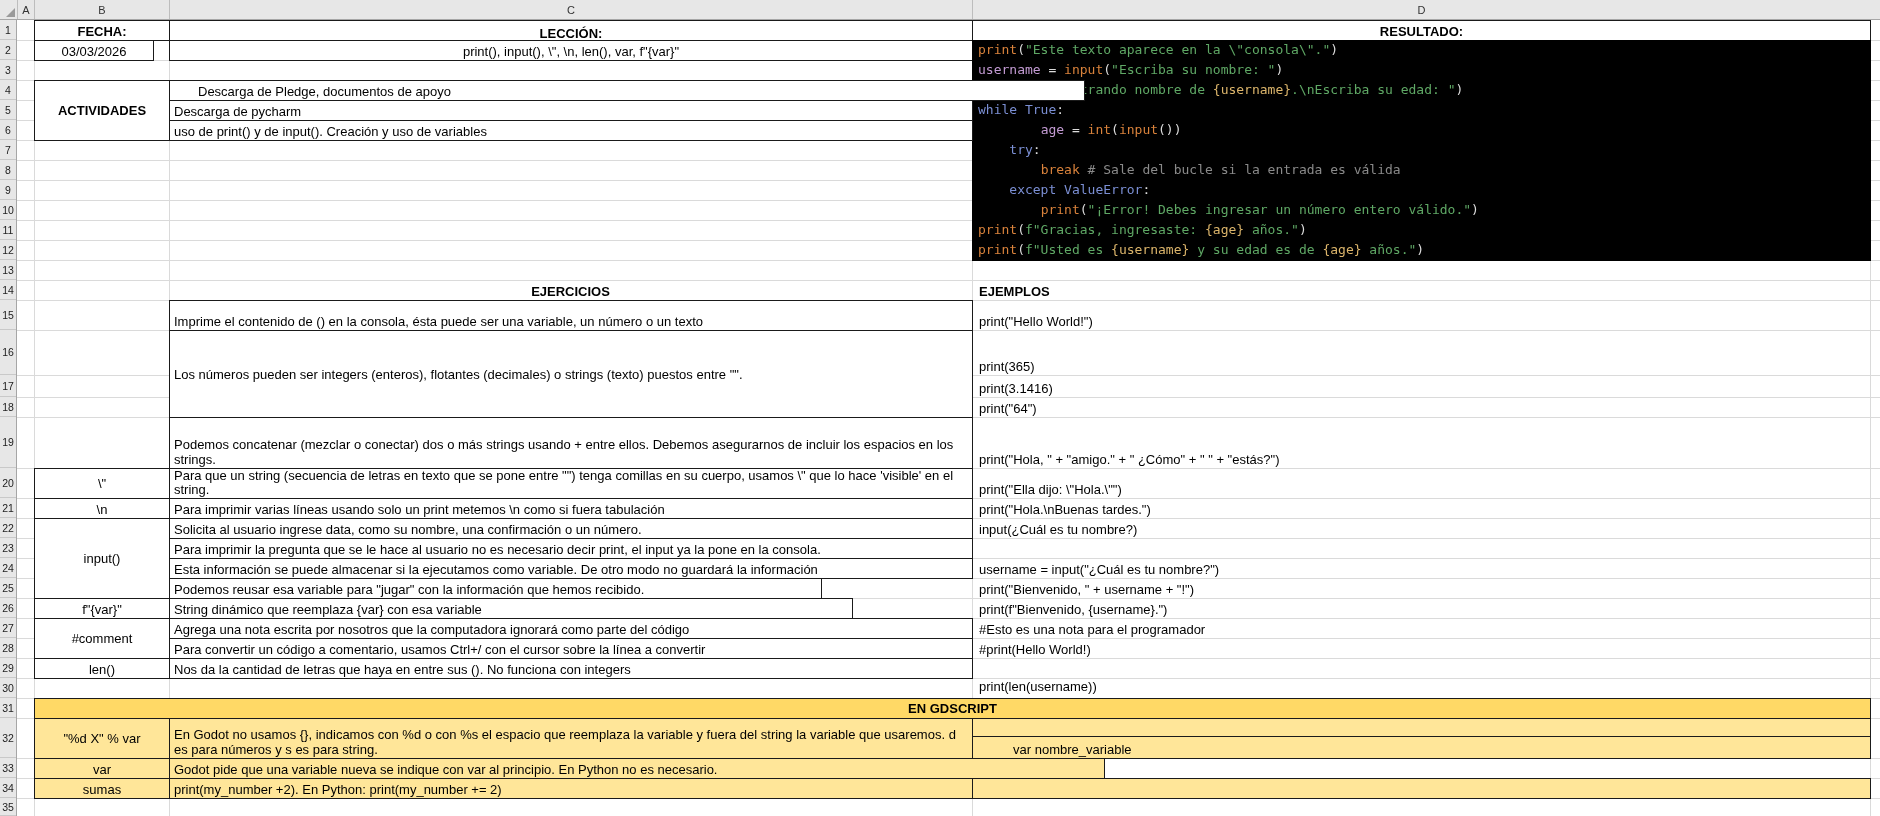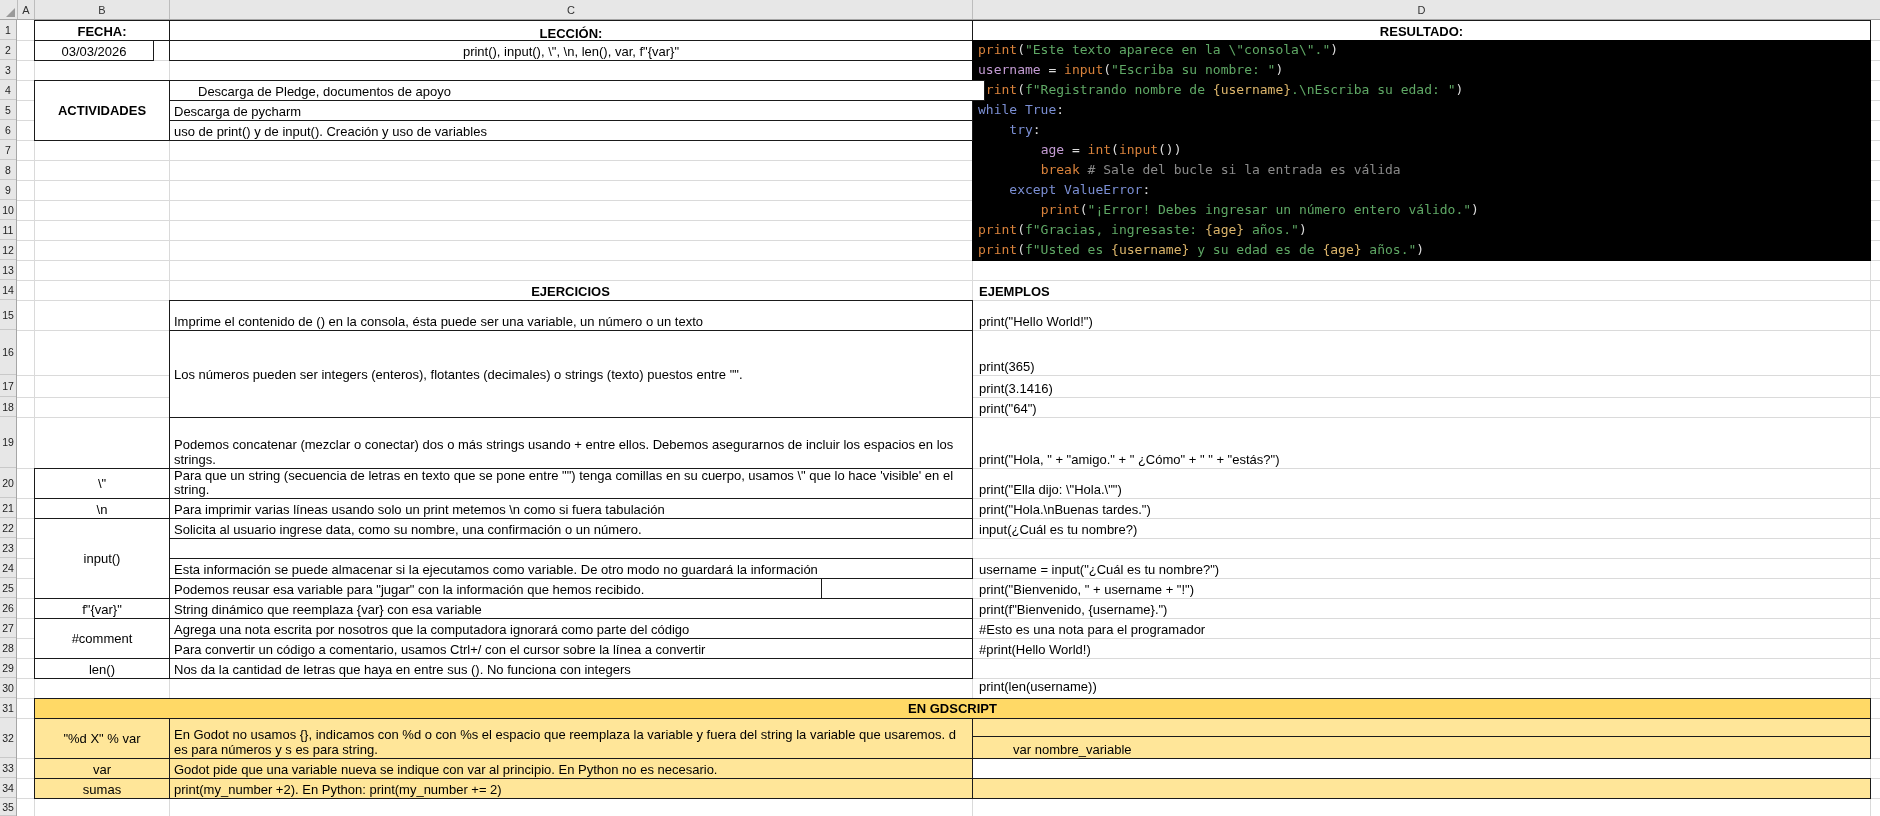--- a/index.html
+++ b/index.html
@@ -110,31 +110,31 @@
   <div class="cell bordered bold center" style="left:169px;top:20px;width:804px;height:23px;">LECCIÓN:</div>
   <div class="cell bordered bold center" style="left:972px;top:20px;width:899px;height:21px;">RESULTADO:</div>
   <div class="cell bordered center" style="left:34px;top:40px;width:120px;height:21px;">03/03/2026</div>
   <div class="cell bordered center" style="left:169px;top:40px;width:804px;height:21px;">print(), input(), \", \n, len(), var, f"{var}"</div>
 
   <div id="console">
       <div class="console-line"><span style="color: rgb(217, 130, 59);">print</span><span style="color: rgb(220, 220, 220);">(</span><span style="color: rgb(95, 168, 101);">"Este texto aparece en la \"consola\"."</span><span style="color: rgb(220, 220, 220);">)</span></div>
       <div class="console-line"><span style="color: rgb(195, 155, 211);">username </span><span style="color: rgb(220, 220, 220);">= </span><span style="color: rgb(217, 130, 59);">input</span><span style="color: rgb(220, 220, 220);">(</span><span style="color: rgb(95, 168, 101);">"Escriba su nombre: "</span><span style="color: rgb(220, 220, 220);">)</span></div>
       <div class="console-line"><span style="color: rgb(217, 130, 59);">print</span><span style="color: rgb(220, 220, 220);">(</span><span style="color: rgb(95, 168, 101);">f"Registrando nombre de </span><span style="color: rgb(220, 181, 107);">{username}</span><span style="color: rgb(95, 168, 101);">.\nEscriba su edad: "</span><span style="color: rgb(220, 220, 220);">)</span></div>
       <div class="console-line"><span style="color: rgb(123, 143, 212);">while </span><span style="color: rgb(123, 143, 212);">True</span><span style="color: rgb(220, 220, 220);">:</span></div>
+      <div class="console-line"><span style="color: rgb(220, 220, 220);">        </span><span style="color: rgb(195, 155, 211);">age </span><span style="color: rgb(220, 220, 220);">= </span><span style="color: rgb(217, 130, 59);">int</span><span style="color: rgb(220, 220, 220);">(</span><span style="color: rgb(217, 130, 59);">input</span><span style="color: rgb(220, 220, 220);">())</span></div>
       <div class="console-line"><span style="color: rgb(220, 220, 220);">    </span><span style="color: rgb(123, 143, 212);">try</span><span style="color: rgb(220, 220, 220);">:</span></div>
-      <div class="console-line"><span style="color: rgb(220, 220, 220);">        </span><span style="color: rgb(195, 155, 211);">age </span><span style="color: rgb(220, 220, 220);">= </span><span style="color: rgb(217, 130, 59);">int</span><span style="color: rgb(220, 220, 220);">(</span><span style="color: rgb(217, 130, 59);">input</span><span style="color: rgb(220, 220, 220);">())</span></div>
       <div class="console-line"><span style="color: rgb(220, 220, 220);">        </span><span style="color: rgb(217, 130, 59);">break </span><span style="color: rgb(138, 138, 138);"># Sale del bucle si la entrada es válida</span></div>
       <div class="console-line"><span style="color: rgb(220, 220, 220);">    </span><span style="color: rgb(123, 143, 212);">except </span><span style="color: rgb(123, 143, 212);">ValueError</span><span style="color: rgb(220, 220, 220);">:</span></div>
       <div class="console-line"><span style="color: rgb(220, 220, 220);">        </span><span style="color: rgb(217, 130, 59);">print</span><span style="color: rgb(220, 220, 220);">(</span><span style="color: rgb(95, 168, 101);">"¡Error! Debes ingresar un número entero válido."</span><span style="color: rgb(220, 220, 220);">)</span></div>
       <div class="console-line"><span style="color: rgb(217, 130, 59);">print</span><span style="color: rgb(220, 220, 220);">(</span><span style="color: rgb(95, 168, 101);">f"Gracias, ingresaste: </span><span style="color: rgb(220, 181, 107);">{age}</span><span style="color: rgb(95, 168, 101);"> años."</span><span style="color: rgb(220, 220, 220);">)</span></div>
       <div class="console-line"><span style="color: rgb(217, 130, 59);">print</span><span style="color: rgb(220, 220, 220);">(</span><span style="color: rgb(95, 168, 101);">f"Usted es </span><span style="color: rgb(220, 181, 107);">{username}</span><span style="color: rgb(95, 168, 101);"> y su edad es de </span><span style="color: rgb(220, 181, 107);">{age}</span><span style="color: rgb(95, 168, 101);"> años."</span><span style="color: rgb(220, 220, 220);">)</span></div>
     </div>
 
   <div class="cell bordered bold center vcenter" style="left:34px;top:80px;width:136px;height:61px;">ACTIVIDADES</div>
-  <div class="cell bordered" style="left:169px;top:80px;width:816px;height:21px;padding-left:28px;">Descarga de Pledge, documentos de apoyo</div>
+  <div class="cell bordered" style="left:169px;top:80px;width:916px;height:21px;padding-left:28px;">Descarga de Pledge, documentos de apoyo</div>
   <div class="cell bordered" style="left:169px;top:100px;width:804px;height:21px;">Descarga de pycharm</div>
   <div class="cell bordered" style="left:169px;top:120px;width:804px;height:21px;">uso de print() y de input(). Creación y uso de variables</div>
 
   <div class="cell bold center" style="left:169px;top:280px;width:803px;height:20px;">EJERCICIOS</div>
   <div class="cell bold dleft" style="left:972px;top:280px;width:898px;height:20px;">EJEMPLOS</div>
 
   <div class="cell bordered" style="left:169px;top:300px;width:804px;height:31px;">Imprime el contenido de () en la consola, ésta puede ser una variable, un número o un texto</div>
   <div class="cell bordered vcenter" style="left:169px;top:330px;width:804px;height:88px;">Los números pueden ser integers (enteros), flotantes (decimales) o strings (texto) puestos entre "".</div>
   <div class="cell bordered wrap" style="left:169px;top:417px;width:804px;height:52px;">Podemos concatenar (mezclar o conectar) dos o más strings usando + entre ellos. Debemos asegurarnos de incluir los espacios en los strings.</div>
   <div class="cell dleft" style="left:972px;top:300px;width:898px;height:30px;">print("Hello World!")</div>
@@ -146,48 +146,49 @@
   <div class="cell bordered center vcenter" style="left:34px;top:468px;width:136px;height:31px;">\"</div>
   <div class="cell bordered wrap" style="left:169px;top:468px;width:804px;height:31px;line-height:14px;">Para que un string (secuencia de letras en texto que se pone entre "") tenga comillas en su cuerpo, usamos \" que lo hace 'visible' en el string.</div>
   <div class="cell dleft" style="left:972px;top:468px;width:898px;height:30px;">print("Ella dijo: \"Hola.\"")</div>
 
   <div class="cell bordered center" style="left:34px;top:498px;width:136px;height:21px;">\n</div>
   <div class="cell bordered" style="left:169px;top:498px;width:804px;height:21px;">Para imprimir varias líneas usando solo un print metemos \n como si fuera tabulación</div>
   <div class="cell dleft" style="left:972px;top:498px;width:898px;height:20px;">print("Hola.\nBuenas tardes.")</div>
 
   <div class="cell bordered center vcenter" style="left:34px;top:518px;width:136px;height:81px;">input()</div>
   <div class="cell bordered" style="left:169px;top:518px;width:804px;height:21px;">Solicita al usuario ingrese data, como su nombre, una confirmación o un número.</div>
+  <div class="cell bordered" style="left:169px;top:538px;width:804px;height:21px;">Para imprimir la pregunta que se le hace al usuario no es necesario decir print, el input ya la pone en la consola.</div>
   <div class="cell bordered" style="left:169px;top:558px;width:804px;height:21px;">Esta información se puede almacenar si la ejecutamos como variable. De otro modo no guardará la información</div>
   <div class="cell bordered" style="left:169px;top:578px;width:653px;height:21px;">Podemos reusar esa variable para "jugar" con la información que hemos recibido.</div>
   <div class="cell dleft" style="left:972px;top:518px;width:898px;height:20px;">input(¿Cuál es tu nombre?)</div>
   <div class="cell dleft" style="left:972px;top:558px;width:898px;height:20px;">username = input("¿Cuál es tu nombre?")</div>
   <div class="cell dleft" style="left:972px;top:578px;width:898px;height:20px;">print("Bienvenido, " + username + "!")</div>
 
   <div class="cell bordered center" style="left:34px;top:598px;width:136px;height:21px;">f"{var}"</div>
-  <div class="cell bordered" style="left:169px;top:598px;width:804px;height:21px;">String dinámico que reemplaza {var} con esa variable</div>
+  <div class="cell bordered" style="left:169px;top:598px;width:684px;height:21px;">String dinámico que reemplaza {var} con esa variable</div>
   <div class="cell dleft" style="left:972px;top:598px;width:898px;height:20px;">print(f"Bienvenido, {username}.")</div>
 
   <div class="cell bordered center vcenter" style="left:34px;top:618px;width:136px;height:41px;">#comment</div>
   <div class="cell bordered" style="left:169px;top:618px;width:804px;height:21px;">Agrega una nota escrita por nosotros que la computadora ignorará como parte del código</div>
   <div class="cell bordered" style="left:169px;top:638px;width:804px;height:21px;">Para convertir un código a comentario, usamos Ctrl+/ con el cursor sobre la línea a convertir</div>
   <div class="cell dleft" style="left:972px;top:618px;width:898px;height:20px;">#Esto es una nota para el programador</div>
   <div class="cell dleft" style="left:972px;top:638px;width:898px;height:20px;">#print(Hello World!)</div>
 
   <div class="cell bordered center" style="left:34px;top:658px;width:136px;height:21px;">len()</div>
   <div class="cell bordered" style="left:169px;top:658px;width:804px;height:21px;">Nos da la cantidad de letras que haya en entre sus (). No funciona con integers</div>
   <div class="cell dleft" style="left:972px;top:658px;width:898px;height:20px;margin-top:17px;">print(len(username))</div>
 
   <div class="cell bordered banner bold center vcenter" style="left:34px;top:698px;width:1837px;height:21px;">EN GDSCRIPT</div>
 
   <div class="cell bordered yellow center vcenter" style="left:34px;top:718px;width:136px;height:41px;">"%d X" % var</div>
   <div class="cell bordered yellow wrap" style="left:169px;top:718px;width:804px;height:41px;">En Godot no usamos {}, indicamos con %d o con %s el espacio que reemplaza la variable y fuera del string la variable que usaremos. d es para números y s es para string.</div>
   <div class="cell bordered yellow dleft" style="left:972px;top:718px;width:899px;height:41px;">print("Bienvenido, %s !" % username)</div>
 
   <div class="cell bordered yellow center" style="left:34px;top:758px;width:136px;height:21px;">var</div>
-  <div class="cell bordered yellow" style="left:169px;top:758px;width:804px;height:21px;">Godot pide que una variable nueva se indique con var al principio. En Python no es necesario.</div>
+  <div class="cell bordered yellow" style="left:169px;top:758px;width:936px;height:21px;">Godot pide que una variable nueva se indique con var al principio. En Python no es necesario.</div>
   <div class="cell bordered yellow dleft" style="left:972px;top:736px;width:899px;height:23px;padding-left:40px;">var nombre_variable</div>
 
   <div class="cell bordered yellow center" style="left:34px;top:778px;width:136px;height:21px;">sumas</div>
   <div class="cell bordered yellow" style="left:169px;top:778px;width:804px;height:21px;">print(my_number +2). En Python: print(my_number += 2)</div>
   <div class="cell bordered yellow" style="left:972px;top:778px;width:899px;height:21px;"></div>
 
 <div class="gridline" style="left: 17px; top: 40px; width: 1863px; height: 1px;"></div>
     <div class="gridline" style="left: 17px; top: 60px; width: 1863px; height: 1px;"></div>
     <div class="gridline" style="left: 17px; top: 80px; width: 1863px; height: 1px;"></div>
     <div class="gridline" style="left: 17px; top: 100px; width: 1863px; height: 1px;"></div>

